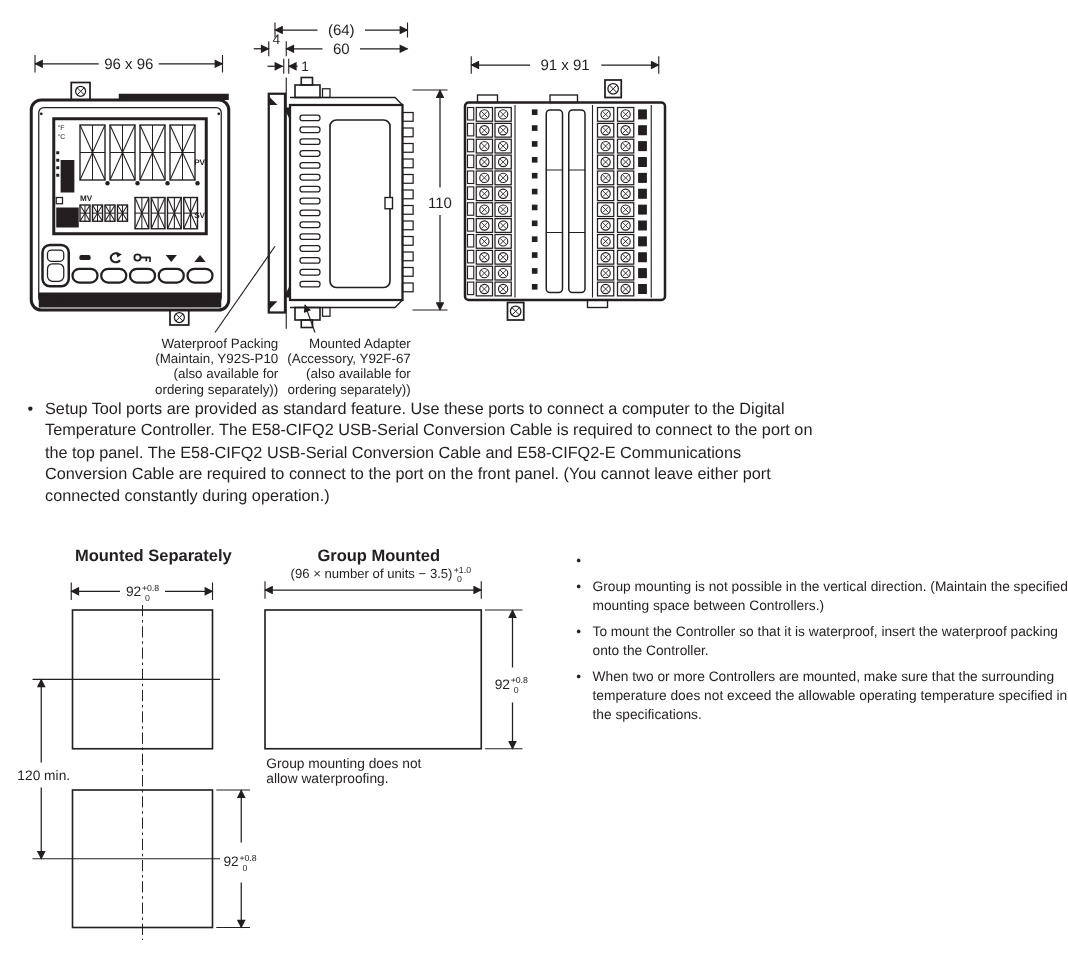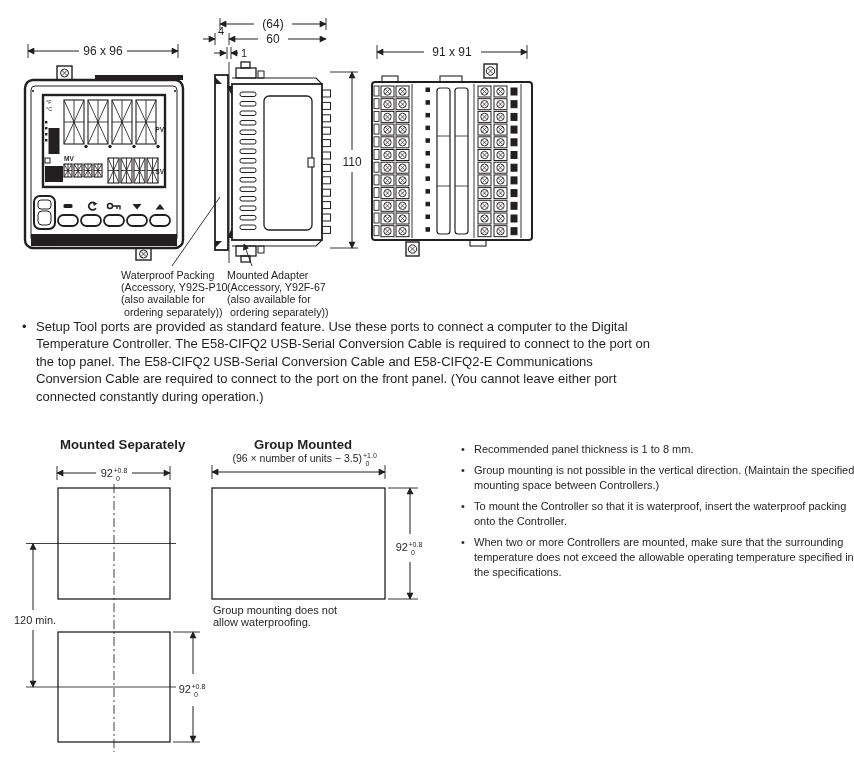--- a/index.html
+++ b/index.html
@@ -3,21 +3,21 @@
 <meta charset="utf-8">
 <style>
   html,body{margin:0;padding:0;background:#fff;}
   .page{position:relative;width:854px;height:772px;background:#ffffff;
         font-family:"Liberation Sans",sans-serif;color:#231f20;overflow:hidden;}
   svg{position:absolute;}
   svg text{font-family:"Liberation Sans",sans-serif;fill:#231f20;font-size:12px;}
   svg .b{font-weight:bold;}
   svg .t11{font-size:11px;} svg .t10{font-size:10.5px;} svg .t7{font-size:7px;}
   svg .t65{font-size:6.5px;} svg .t55{font-size:5.5px;}
-  .callout{position:absolute;font-size:10.7px;line-height:12.2px;}
+  .callout{position:absolute;font-size:10.7px;line-height:12.2px;text-align:right;}
   .callout span{display:block;}
   .para{position:absolute;left:22px;top:318px;width:630px;font-size:13px;
         line-height:17.4px;display:flex;}
   .para .blt{width:14px;flex:0 0 14px;}
   .notes{position:absolute;left:461px;top:442px;width:396px;font-size:11px;line-height:15px;}
   .note{display:flex;margin-bottom:6px;}
   .note .blt{width:13px;flex:0 0 13px;}
 </style>
 </head>
 <body>
@@ -545,21 +545,21 @@
           <circle cx="500.5" cy="231.2" r="3.7" fill="none" stroke="#231f20" stroke-width="0.9"></circle>
           <line x1="498" y1="228.7" x2="503" y2="233.7" stroke="#231f20" stroke-width="0.7"></line>
           <line x1="503" y1="228.7" x2="498" y2="233.7" stroke="#231f20" stroke-width="0.7"></line>
           <rect x="511" y="227.7" width="6" height="7" fill="#231f20"></rect>
         </g>
     </g>
   </svg>
 
   <div class="callout" style="left:121px;top:269px">
     <span>Waterproof Packing</span>
-    <span>(Accessory, Y92S-P10</span>
+    <span>(Maintain, Y92S-P10</span>
     <span>(also available for</span>
     <span style="padding-left:3px">ordering separately))</span>
   </div>
   <div class="callout" style="left:227px;top:269px">
     <span>Mounted Adapter</span>
     <span>(Accessory, Y92F-67</span>
     <span>(also available for</span>
     <span style="padding-left:3px">ordering separately))</span>
   </div>
 
@@ -633,21 +633,20 @@
         <text x="401" y="122.5" class="t7" stroke="none">0</text>
       </g>
       <text x="203" y="182" class="t11" stroke="none">Group mounting does not</text>
       <text x="203" y="194" class="t11" stroke="none">allow waterproofing.</text>
     </g>
   </svg>
 
   <div class="notes">
     <div class="note">
       <span class="blt">•</span>
-      <span>Recommended panel thickness is 1 to 8 mm.</span>
     </div>
     <div class="note">
       <span class="blt">•</span>
       <span>Group mounting is not possible in the vertical direction. (Maintain the specified mounting space between Controllers.)</span>
     </div>
     <div class="note">
       <span class="blt">•</span>
       <span>To mount the Controller so that it is waterproof, insert the waterproof packing onto the Controller.</span>
     </div>
     <div class="note">

